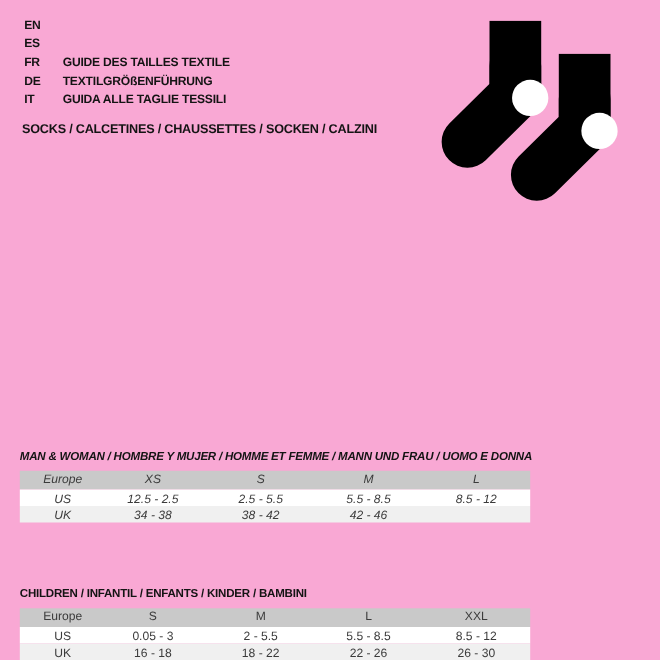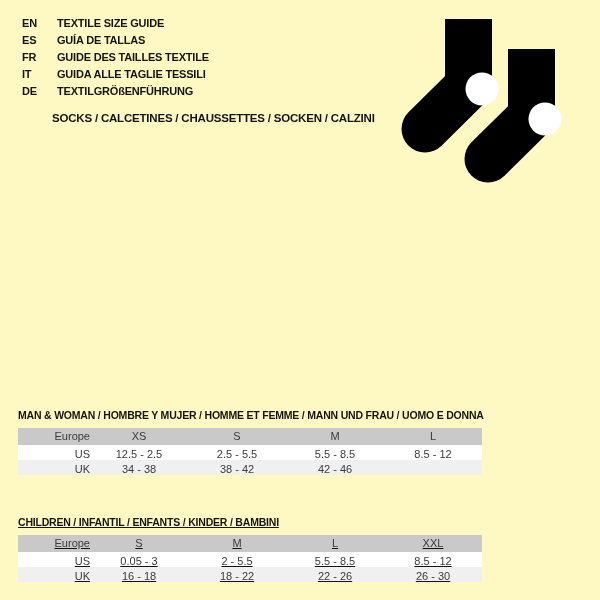--- a/index.html
+++ b/index.html
@@ -4,88 +4,86 @@
 <style>
   * { margin: 0; padding: 0; box-sizing: border-box; }
   html, body { width: 600px; height: 600px; }
   body {
     background: #ffffff;
     font-family: "Liberation Sans", sans-serif;
     color: #141414;
     position: relative;
     overflow: hidden;
   }
-  .page { position: absolute; inset: 0; width: 600px; height: 600px; background: #fef9c3; }
+  .page { position: absolute; inset: 0; width: 600px; height: 600px; background: #f9a8d4; }
 
   
   .lang-list { position: absolute; top: 15px; left: 22px; }
   .lang-row { display: flex; height: 17px; line-height: 17px; }
   .lang-code {
     width: 35px; font-size: 11px; font-weight: bold; letter-spacing: -0.2px; color: #141414;
   }
   .lang-label {
     font-size: 11px; font-weight: bold; letter-spacing: -0.2px; color: #141414; white-space: nowrap;
   }
 
   
   .category-line {
     position: absolute; top: 110px; left: 20px; height: 16px; line-height: 16px;
-    font-size: 11.5px; font-weight: bold; letter-spacing: -0.2px; color: #141414; white-space: nowrap; margin-left: 32px;
+    font-size: 11.5px; font-weight: bold; letter-spacing: -0.2px; color: #141414; white-space: nowrap;
   }
 
   
   .socks-icon { position: absolute; top: 0; left: 390px; width: 210px; height: 190px; }
 
   
   .table-block { position: absolute; left: 18px; width: 464px; }
-  .table-block.adult { top: 409px; }
-  .table-block.children { top: 516px; text-decoration: underline; }
+  .table-block.adult { top: 409px; font-style: italic; }
+  .table-block.children { top: 534px; }
   .table-title {
     font-size: 10.5px; font-weight: bold; letter-spacing: -0.2px; color: #141414;
     height: 13px; line-height: 13px; white-space: nowrap;
   }
   .size-table { margin-top: 6px; width: 464px; }
   .trow {
     display: grid;
     grid-template-columns: 72px 98px 98px 98px 98px;
     width: 464px;
   }
   .trow.header { height: 17px; line-height: 17px; background: #c9c9c9; }
   .trow.body { height: 15px; line-height: 19px; background: #ffffff; }
   .trow.body.alt { background: #f0f0f0; }
   .tcell {
     font-size: 11px; color: #3b3b3b; text-align: center; white-space: nowrap; overflow: hidden;
   }
-  .tcell.region { text-align: right; padding-left: 6px; }
+  .tcell.region { text-align: center; padding-left: 6px; }
 </style>
 </head>
 <body>
 
 <div class="page">
 
   <div class="lang-list">
     <div class="lang-row">
       <span class="lang-code">EN</span>
-      <span class="lang-label">TEXTILE SIZE GUIDE</span>
     </div>
     <div class="lang-row">
       <span class="lang-code">ES</span>
-      <span class="lang-label">GUÍA DE TALLAS</span>
     </div>
     <div class="lang-row">
       <span class="lang-code">FR</span>
       <span class="lang-label">GUIDE DES TAILLES TEXTILE</span>
     </div>
     <div class="lang-row">
+      <span class="lang-code">DE</span>
+      <span class="lang-label">TEXTILGRÖßENFÜHRUNG</span>
+    </div>
+    <div class="lang-row">
       <span class="lang-code">IT</span>
       <span class="lang-label">GUIDA ALLE TAGLIE TESSILI</span>
-    </div>
-    <div class="lang-row">
-      <span class="lang-code">DE</span>
-      <span class="lang-label">TEXTILGRÖßENFÜHRUNG</span>
     </div>
   </div>
 
   <div class="category-line">SOCKS / CALCETINES / CHAUSSETTES / SOCKEN / CALZINI</div>
 
   <svg class="socks-icon" viewBox="0 0 210 190" aria-hidden="true">
     <g id="sock">
       <rect x="55" y="19" width="47" height="67" fill="#000000"></rect>
       <path d="M 78.5 60 L 78.5 86 L 35 129" fill="none" stroke="#000000" stroke-width="47" stroke-linecap="round" stroke-linejoin="round"></path>
       <circle cx="92" cy="89" r="16.5" fill="#ffffff"></circle>

